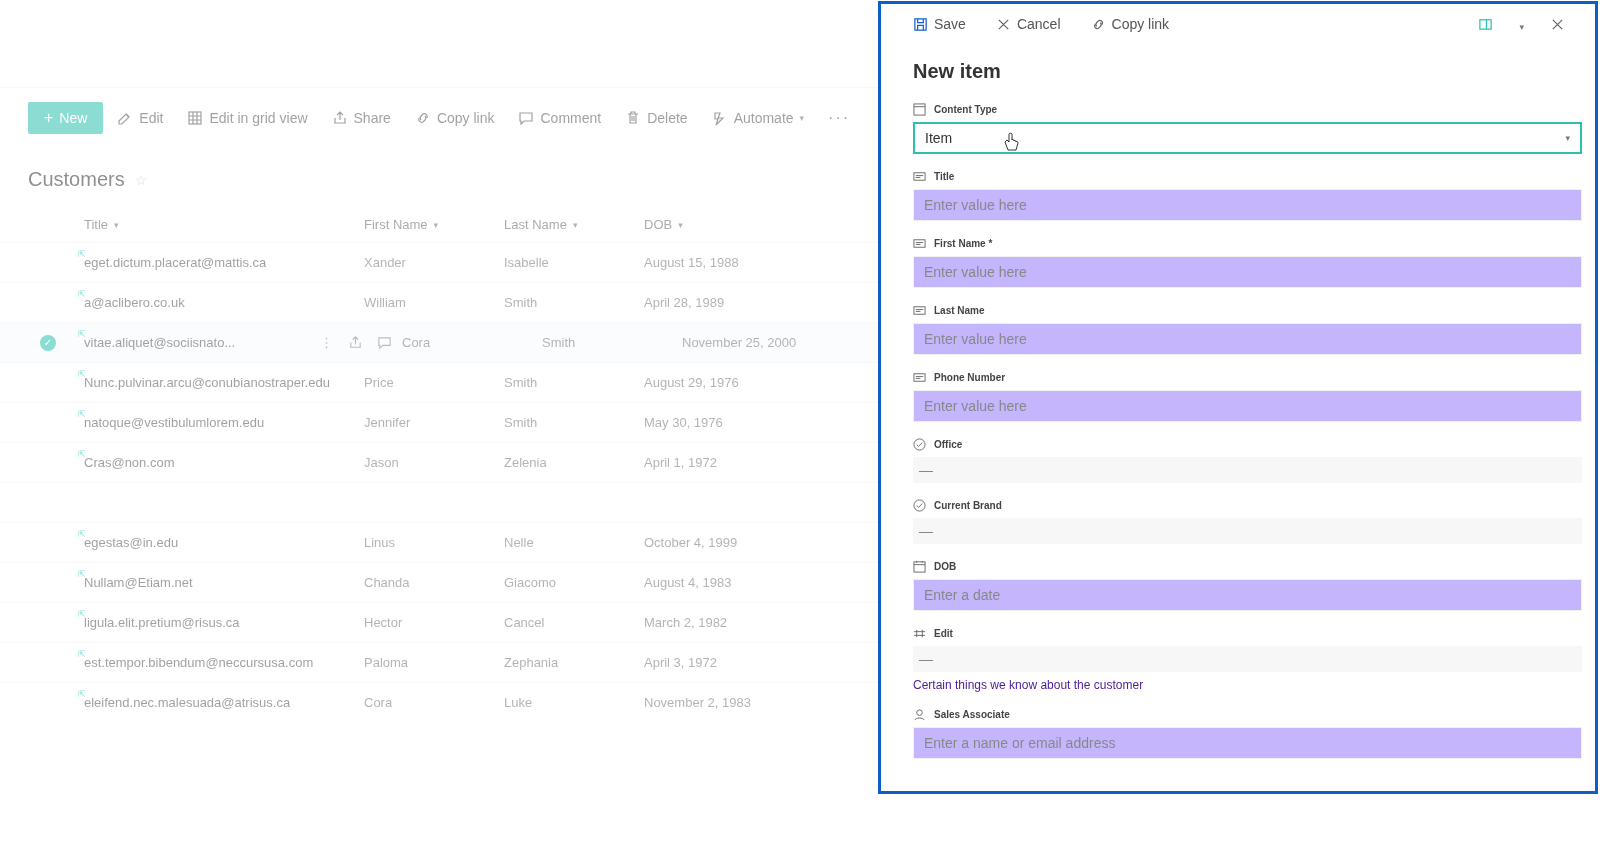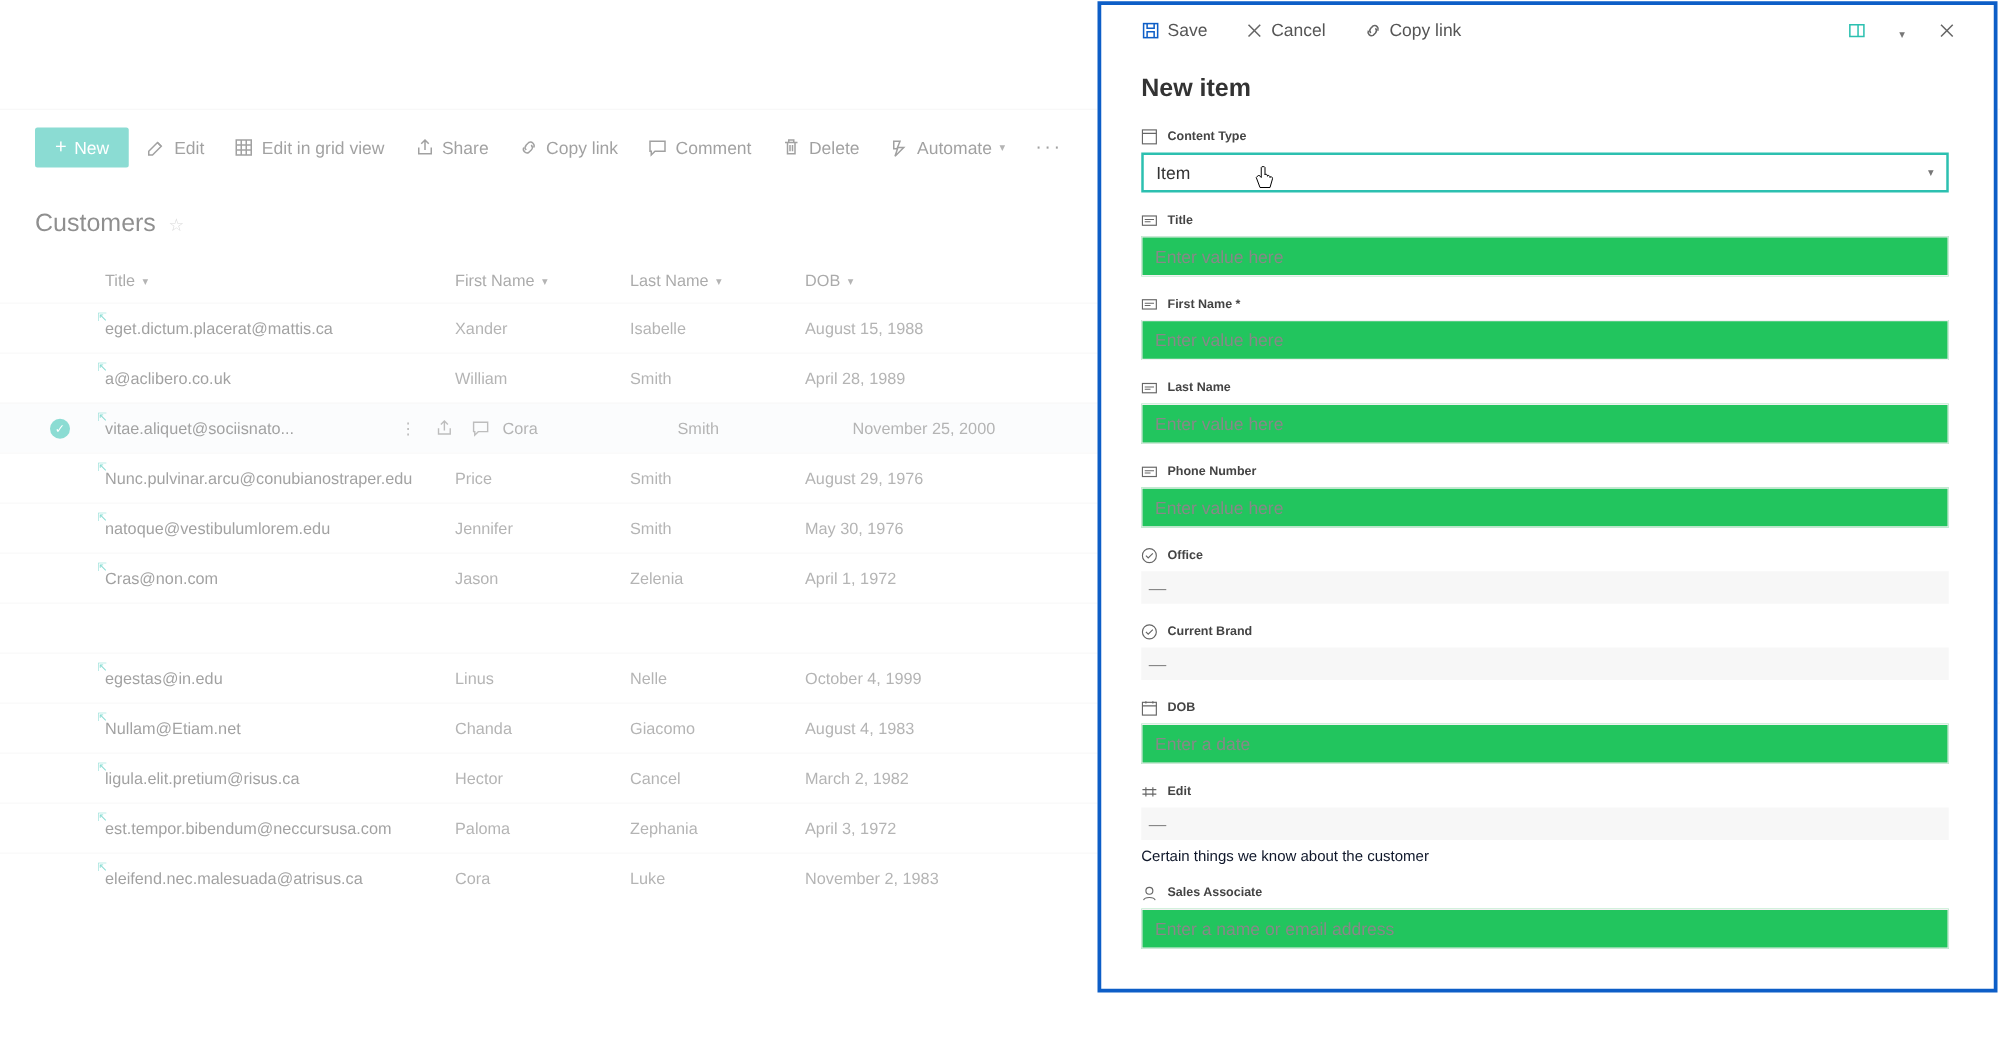--- a/index.html
+++ b/index.html
@@ -48,30 +48,30 @@
 
 
 .panel { position:absolute; top:1px; right:2px; width:720px; height:793px; background:#fff; border:3px solid #0d5ec7; display:flex; flex-direction:column; }
 .panel-tb { display:flex; align-items:flex-end; gap:14px; padding:6px 24px; height:36px; }
 .panel-tb .pitem { display:flex; align-items:center; gap:6px; color:#555; font-size:14px; padding:2px 8px; cursor:pointer; }
 .panel-tb .pitem svg { width:15px; height:15px; }
 .panel-tb .spacer { flex:1; }
 .panel-tb .ricon { color:#777; padding:2px 6px; display:flex; align-items:center; }
 .panel-tb .ricon svg { width:15px; height:15px; }
 
-.panel-body { padding: 20px 36px 10px 32px; flex:1; overflow:hidden; }
+.panel-body { padding: 20px 13px 10px 32px; flex:1; overflow:hidden; }
 .panel-title { font-size:20px; font-weight:600; color:#333; margin-bottom:20px; }
 .field { margin-bottom:16px; }
 .flabel { display:flex; align-items:center; gap:8px; font-size:10px; color:#444; font-weight:600; margin-bottom:6px; }
 .flabel svg { width:13px; height:13px; color:#666; }
-.input { width:100%; height:32px; background:#22c55e; border:1px solid #f1f1f1; padding:0 10px; font-size:14px; color:#333; }
+.input { width:100%; height:32px; background:#c4b5fd; border:1px solid #f1f1f1; padding:0 10px; font-size:14px; color:#333; }
 .input::placeholder { color:#888; }
 .select { width:100%; height:32px; border:2px solid #2cc0b0; padding:0 10px; font-size:14px; color:#333; display:flex; align-items:center; justify-content:space-between; position:relative; }
 .empty { width:100%; height:26px; background:#f7f7f7; color:#888; font-size:14px; display:flex; align-items:center; padding:0 6px; }
-.helper { font-size:12px; color:#0f172a; margin-top:6px; }
+.helper { font-size:12px; color:#4c1d95; margin-top:6px; }
 .cursor-hand { position:absolute; left:88px; top:8px; font-size:16px; }
 
 </style>
 </head>
 <body>
 
 <div class="background-layer">
   <div class="top-blank"></div>
 
   <div class="toolbar">

